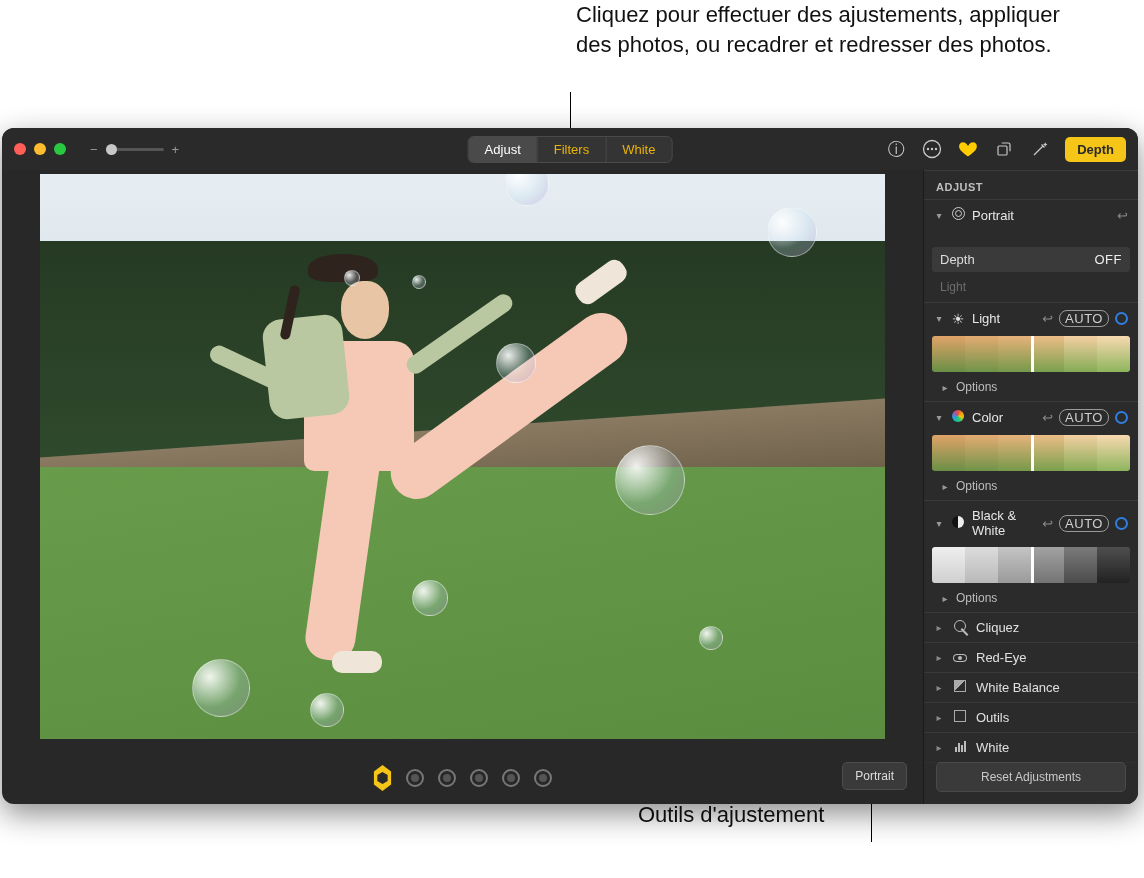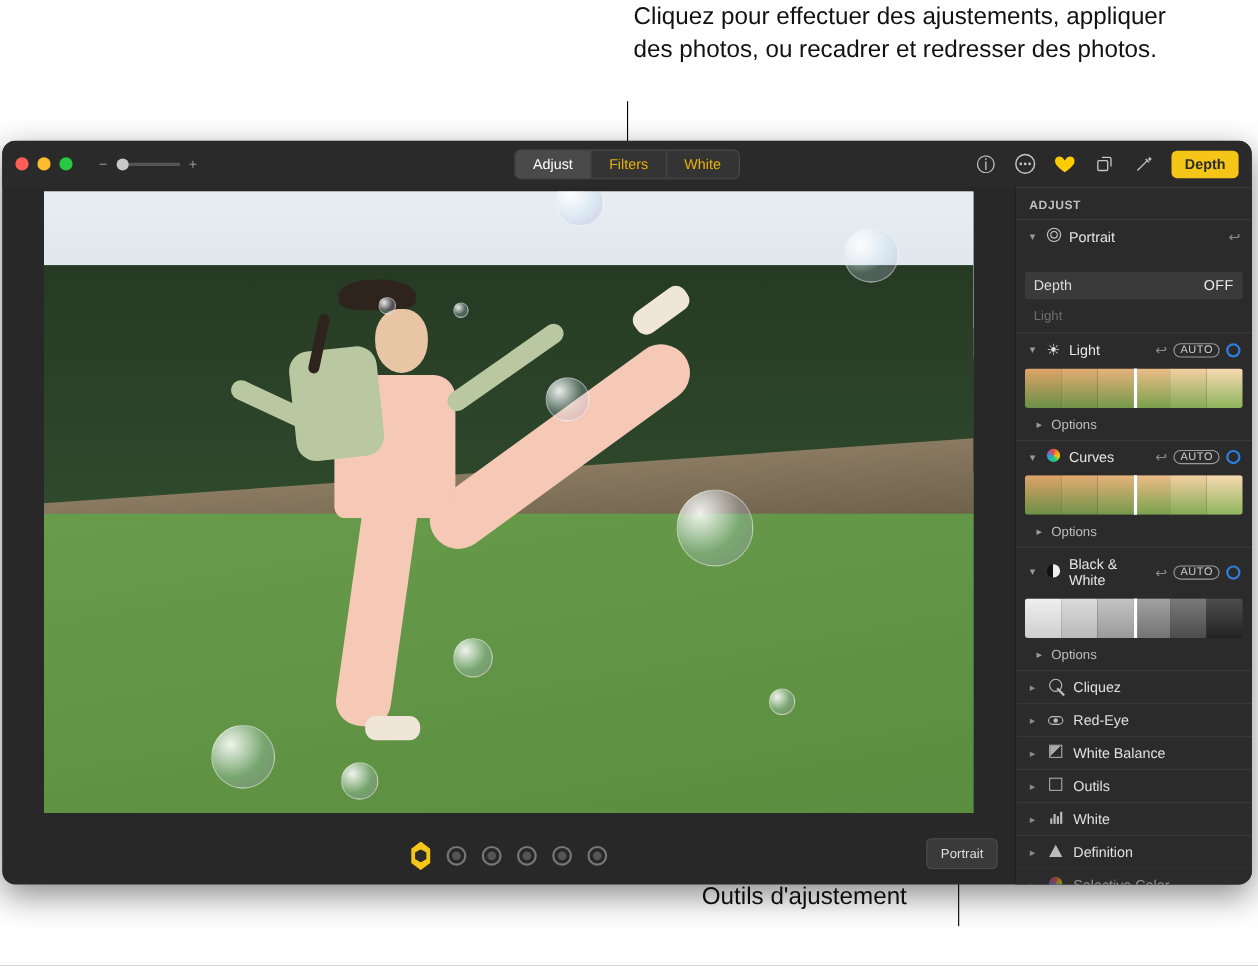--- a/index.html
+++ b/index.html
@@ -106,21 +106,21 @@
   .sidebar{ width:215px; background:#2b2b2b; border-left:1px solid #1a1a1a; overflow-y:auto; position:relative;}
   .side-header{ font-size:11px; font-weight:700; color:#bfbfbf; letter-spacing:.5px; padding:10px 12px 6px 12px; border-top:1px solid #3b3b3b;}
   .panel{ border-top:1px solid #3a3a3a;}
   .panel-head{
     display:flex; align-items:center; gap:6px; padding:7px 10px; color:#e6e6e6; font-size:13px;
   }
   .chev{ width:10px; text-align:center; color:#9a9a9a; font-size:10px;}
   .p-icon{ width:16px; text-align:center; font-size:13px;}
   .p-title{ flex:1;}
   .p-reset{ color:#8a8a8a; font-size:13px;}
-  .auto-pill{ font-size:10px; border:1px solid #9a9a9a; color:#cfcfcf; border-radius:8px; padding:0px 5px; letter-spacing:.5px;}
+  .auto-pill{ font-size:13px; border:1px solid #9a9a9a; color:#cfcfcf; border-radius:8px; padding:0px 5px; letter-spacing:.5px;}
   .ring{ width:13px; height:13px; border:2px solid #2f7fe0; border-radius:50%;}
   .depth-row{ background:#3a3a3a; border-radius:3px; margin:17px 8px 5px 8px; padding:5px 8px; display:flex; align-items:center;gap:44px;}
   .depth-row .lbl{ color:#ddd;}
   .depth-row .state{ margin-left:auto; color:#eee; letter-spacing:.5px;}
   .light-row-dim{ padding:3px 14px 8px 16px; color:#6d6d6d; font-size:12px;}
   .thumb-strip{ display:flex; gap:0; margin:2px 8px 4px 8px; height:36px; border-radius:3px; overflow:hidden; position:relative;}
   .thumb-strip .seg{ flex:1; }
   
   .strip-color .seg:nth-child(1){background:linear-gradient(180deg,#e0a368,#6a8f46);}
   .strip-color .seg:nth-child(2){background:linear-gradient(180deg,#e4ab72,#6f9448);}
@@ -344,21 +344,21 @@
         <div class="options-row">
           <span class="chev">▸</span>
           <span>Options</span>
         </div>
       </div>
 
       <div class="panel">
         <div class="panel-head">
           <span class="chev">▾</span>
           <span class="p-icon"><span class="color-ring"></span></span>
-          <span class="p-title">Curves</span>
+          <span class="p-title">Color</span>
           <span class="p-reset">↩</span>
           <span class="auto-pill">AUTO</span>
           <span class="ring"></span>
         </div>
         <div class="thumb-strip strip-color">
           <div class="seg"></div>
             <div class="seg"></div>
             <div class="seg"></div>
             <div class="seg"></div>
             <div class="seg"></div>
@@ -431,15 +431,18 @@
         <span class="chev">▸</span>
         <span class="p-icon"><span class="def-icon"></span></span>
         <span>Definition</span>
       </div>
       <div class="tool-row" style="opacity:.55">
         <span class="chev">▸</span>
         <span class="p-icon"><span class="sel-color-icon"></span></span>
         <span>Selective Color</span>
       </div>
 
+      <div class="reset-bar">
+        <div class="reset-btn">Reset Adjustments</div>
+      </div>
     </div>
   </div>
 </div>
 
 </body></html>

